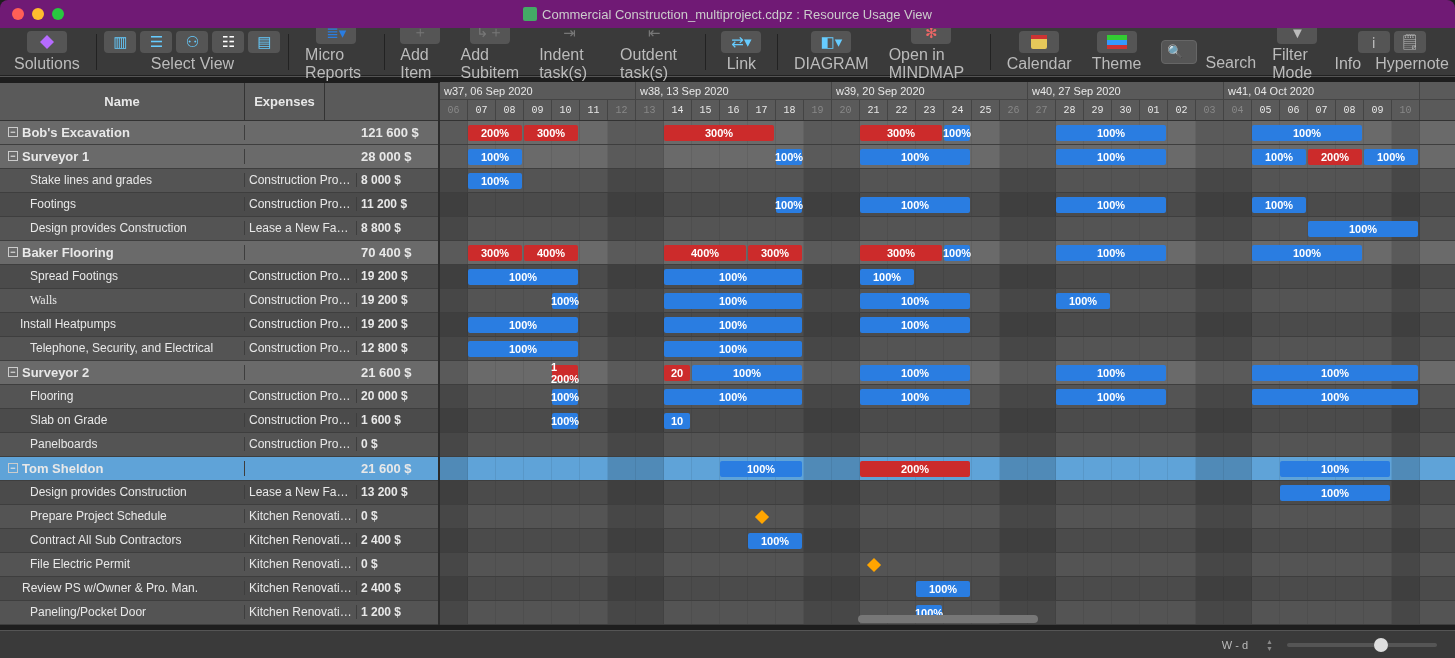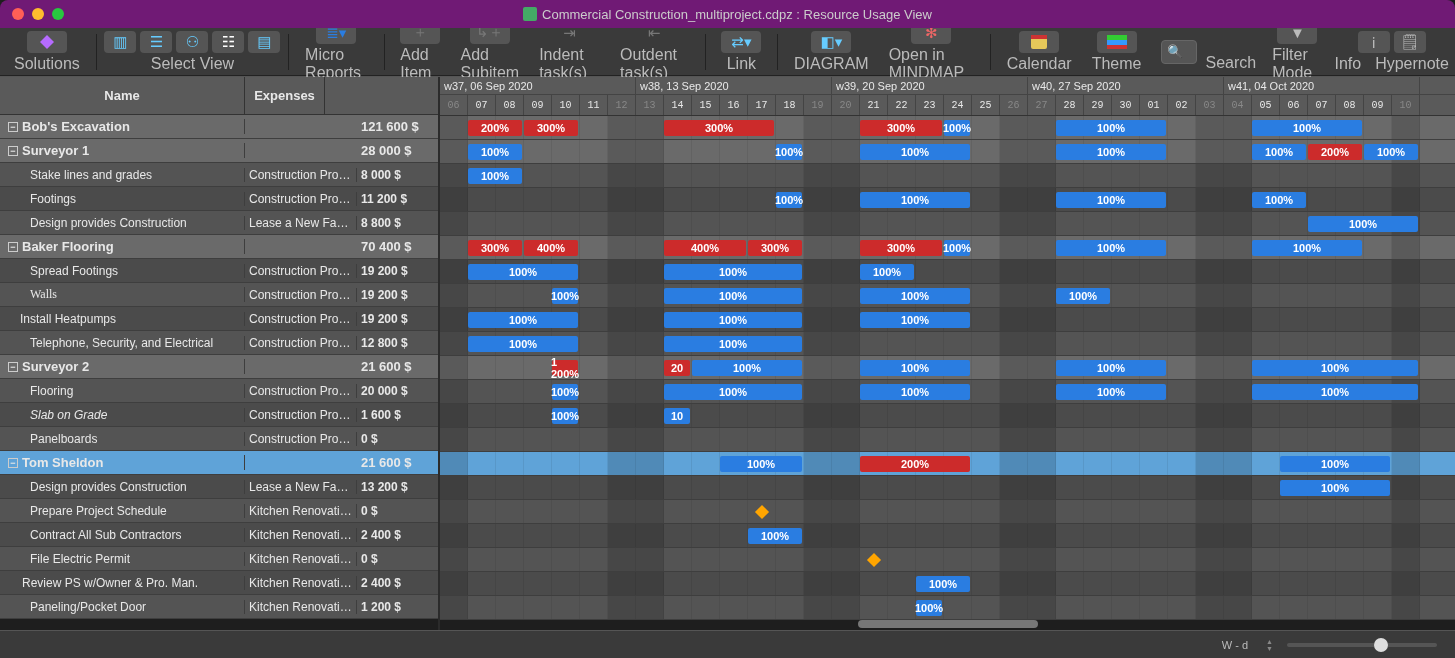--- a/index.html
+++ b/index.html
@@ -20,21 +20,21 @@
 .tb-lbl { font-size:16px; color:#bbb; margin-top:2px; }
 .tb-sep { width:1px; height:36px; background:#222; margin:0 4px; }
 .tb-group { display:flex; align-items:center; gap:4px; }
 .tb-group .tb-ico { width:32px; height:22px; background:#555; }
 .tb-search { flex:1; display:flex; align-items:center; max-width:260px; margin:0 8px; }
 .tb-search input { width:100%; height:24px; background:#555; border:1px solid #666; border-radius:4px; color:#ddd; padding:0 8px 0 26px; font-size:12px; }
 .sglyph { position:absolute; margin-left:6px; color:#aaa; font-size:13px; }
 .spacer { flex:1; }
 
 
-.main { display:flex; height:calc(100% - 28px - 48px - 28px); border-top:1px solid #555; }
+.main { display:flex; height:calc(100% - 28px - 48px - 28px); border-top:1px solid #555;align-items:center; }
 .left { width:440px; overflow:hidden; border-right:2px solid #2b2b2b; }
 .right { flex:1; overflow:hidden; position:relative; }
 
 
 .lhead { display:flex; height:38px; background:#5a5a5a; border-bottom:1px solid #333; }
 .lh-cell { display:flex; align-items:center; justify-content:center; border-right:1px solid #333; font-weight:600; font-size:13px; }
 .lh-name { width:245px; }
 .lh-proj { width:112px; }
 .lh-exp { width:80px; }
 
@@ -286,21 +286,21 @@
           <div class="c-exp">21 600 $</div>
         </div>
         <div class="row child">
           <div class="c-name" style="padding-left: 30px;">
             <span class="name-text">Flooring</span>
           </div>
           <div class="c-proj">Construction Project</div>
           <div class="c-exp">20 000 $</div>
         </div>
         <div class="row child alt">
-          <div class="c-name" style="padding-left: 30px; font-style: italic;">
+          <div class="c-name" style="padding-left: 30px;">
             <span class="name-text">Slab on Grade</span>
           </div>
           <div class="c-proj">Construction Project</div>
           <div class="c-exp">1 600 $</div>
         </div>
         <div class="row child">
           <div class="c-name" style="padding-left: 30px;">
             <span class="name-text">Panelboards</span>
           </div>
           <div class="c-proj">Construction Project</div>

